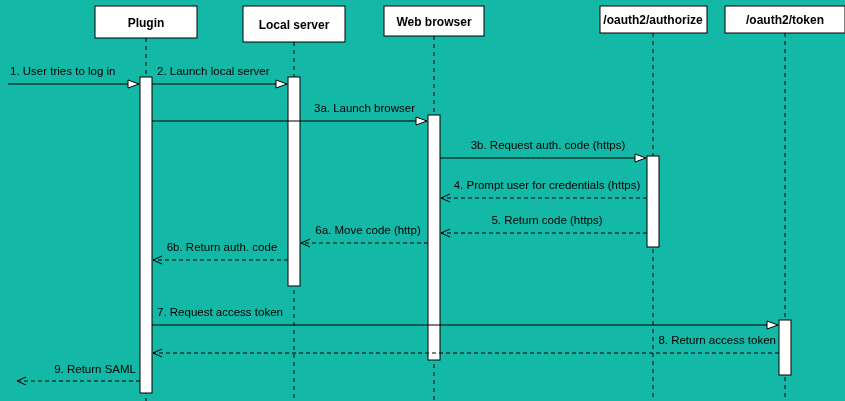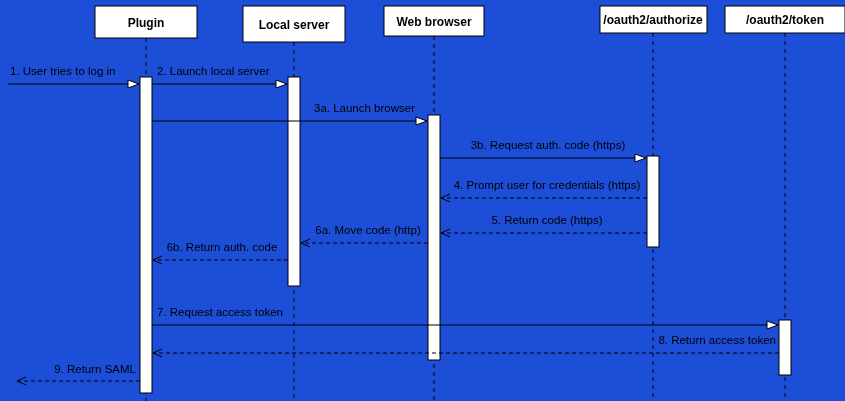--- a/index.html
+++ b/index.html
@@ -1,20 +1,20 @@
 <!DOCTYPE html>
 <html><head>
 <meta charset="utf-8">
 <style>
   html, body { margin: 0; padding: 0; background: #ffffff; }
   .stage {
     position: relative;
     width: 845px;
     height: 401px;
-    background: #1d4ed8;
+    background: #14b8a6;
     overflow: hidden;
   }
   svg { display: block; }
   .lifeline { stroke: #000000; stroke-width: 1; stroke-dasharray: 4 4; }
   .pbox { fill: #ffffff; stroke: #000000; stroke-width: 1; }
   .ptext {
     font-family: "Liberation Sans", sans-serif;
     font-size: 12px;
     font-weight: bold;
     text-anchor: middle;

